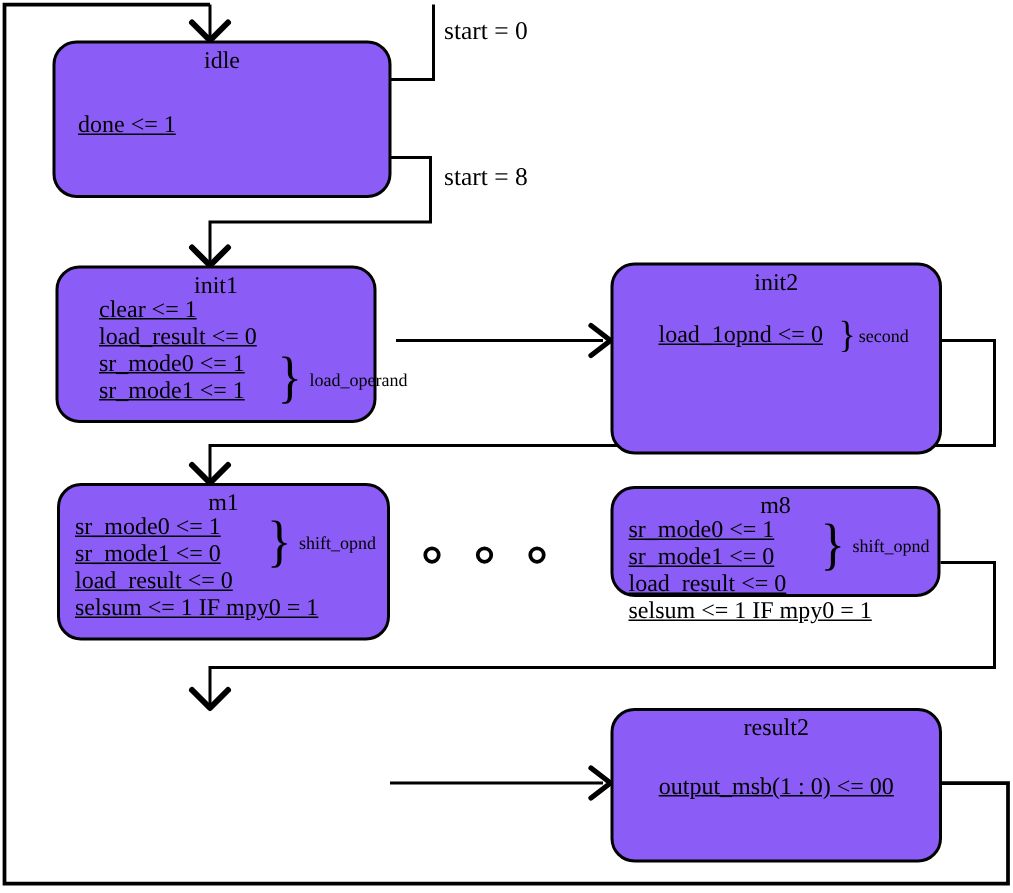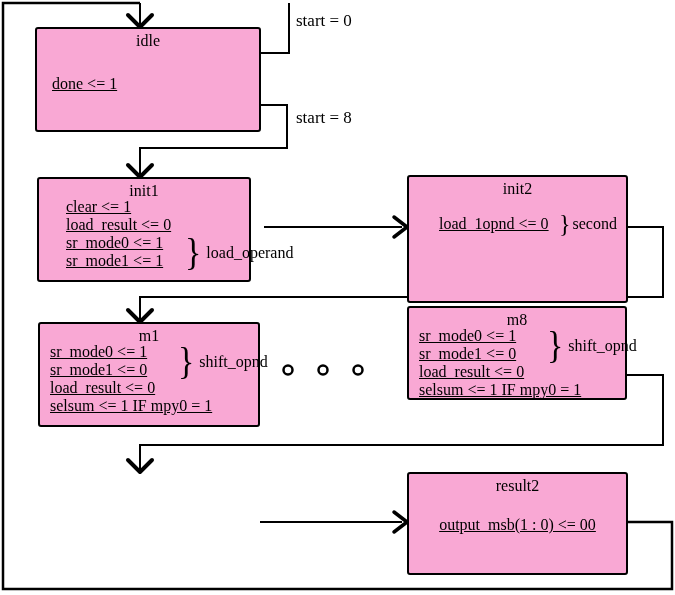--- a/index.html
+++ b/index.html
@@ -2,39 +2,39 @@
 <html><head>
 <meta charset="utf-8">
 <style>
   html,body{margin:0;padding:0;background:#ffffff;}
   #page{
     position:relative;width:675px;height:595px;background:#ffffff;
     font-family:"Liberation Serif", serif;color:#000;overflow:hidden;
   }
   #wires{position:absolute;left:0;top:0;width:675px;height:595px;}
   .state{
-    position:absolute;border:2px solid #000;border-radius:3px;background:#f9a8d4;
+    position:absolute;border:2px solid #000;border-radius:16px;background:#8b5cf6;
     box-sizing:border-box;
   }
   .state-title{
     position:absolute;top:3px;left:0;width:100%;text-align:center;
     font-size:16px;line-height:17px;white-space:pre;
   }
   .state-body{position:absolute;text-decoration:underline;}
   .action-line{font-size:16px;line-height:18px;white-space:pre;}
   .centered{width:100%;text-align:center;left:0;}
   .brace-group{
     position:absolute;display:flex;align-items:center;white-space:pre;
   }
   .brace{
     display:inline-block;font-size:34px;transform:scaleY(1.12);
     font-family:"Liberation Serif", serif;line-height:1;
   }
   .brace-small{font-size:24px;transform:scaleY(1.05);}
-  .brace-label{font-size:16px;margin-left:5px;}
+  .brace-label{font-size:12px;margin-left:5px;}
   .edge-label{
     position:absolute;font-size:17px;line-height:16px;white-space:pre;
   }
 </style>
 </head>
 <body>
 
 <div id="page">
 
   <svg id="wires" viewBox="0 0 675 595" xmlns="http://www.w3.org/2000/svg">
@@ -110,21 +110,21 @@
       <div class="action-line">sr_mode1 &lt;= 0</div>
       <div class="action-line">load_result &lt;= 0</div>
       <div class="action-line">selsum &lt;= 1 IF mpy0 = 1</div>
     </div>
     <div class="brace-group" style="left:138px;top:18px;height:40px">
       <span class="brace">}</span>
       <span class="brace-label">shift_opnd</span>
     </div>
   </div>
 
-  <div class="state" style="left:407px;top:306px;width:220px;height:94px">
+  <div class="state" style="left:407px;top:324px;width:220px;height:74px">
     <div class="state-title">m8</div>
     <div class="state-body" style="left:10px;top:19px">
       <div class="action-line">sr_mode0 &lt;= 1</div>
       <div class="action-line">sr_mode1 &lt;= 0</div>
       <div class="action-line">load_result &lt;= 0</div>
       <div class="action-line">selsum &lt;= 1 IF mpy0 = 1</div>
     </div>
     <div class="brace-group" style="left:138px;top:18px;height:40px">
       <span class="brace">}</span>
       <span class="brace-label">shift_opnd</span>

